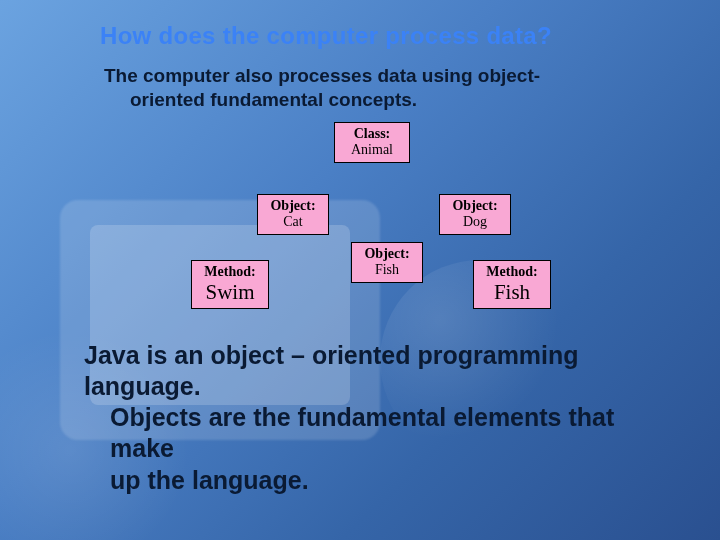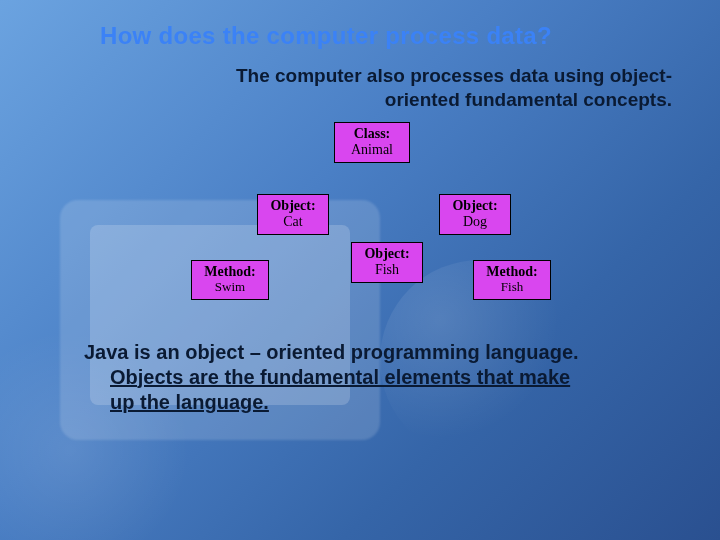--- a/index.html
+++ b/index.html
@@ -48,63 +48,62 @@
     margin-bottom: 14px;
     letter-spacing: 0.3px;
   }
   .lead {
     font-size: 19px;
     font-weight: bold;
     color: #0a1a33;
     line-height: 1.25;
     padding-left: 4px;
     margin-bottom: 10px;
-    text-align: right;
   }
   .lead .indent { display: block; padding-left: 26px; }
 
   .diagram {
     position: relative;
     width: 430px;
     height: 200px;
     margin: 2px auto 6px auto;
   }
   .node {
     position: absolute;
-    background: #d946ef;
+    background: #f9a8d4;
     border: 1.5px solid #000;
     text-align: center;
     padding: 3px 10px 4px 10px;
     font-family: "Times New Roman", serif;
     line-height: 1.15;
     font-size: 14px;
     color: #000;
   }
   .node .lbl { font-weight: bold; display: block; }
   .node .val { display: block; }
 
   .n-class  { left: 163px; top: 0;    min-width: 76px; }
   .n-cat    { left: 86px;  top: 72px; min-width: 72px; }
   .n-dog    { left: 268px; top: 72px; min-width: 72px; }
   .n-fish   { left: 180px; top: 120px; min-width: 72px; }
   .n-swim   { left: 20px;  top: 138px; min-width: 78px; }
   .n-bark   { left: 302px; top: 138px; min-width: 78px; }
 
-  .n-swim .val, .n-bark .val { font-size: 13px; }
+  .n-swim .val, .n-bark .val { font-size: 21px; }
 
   .conclusion {
-    font-size: 20px;
+    font-size: 25px;
     font-weight: bold;
     color: #0a1a33;
     line-height: 1.25;
     padding-left: 4px;
     margin-top: 18px;
     margin-left: -20px;
   }
-  .conclusion .indent { display: block; padding-left: 26px; text-decoration: underline; }
+  .conclusion .indent { display: block; padding-left: 26px; }
 </style>
 </head>
 <body>
 
 <div class="bg-deco">
   <div class="swirl2"></div>
   <div class="monitor"></div>
   <div class="screen"></div>
   <div class="swirl"></div>
 </div>

